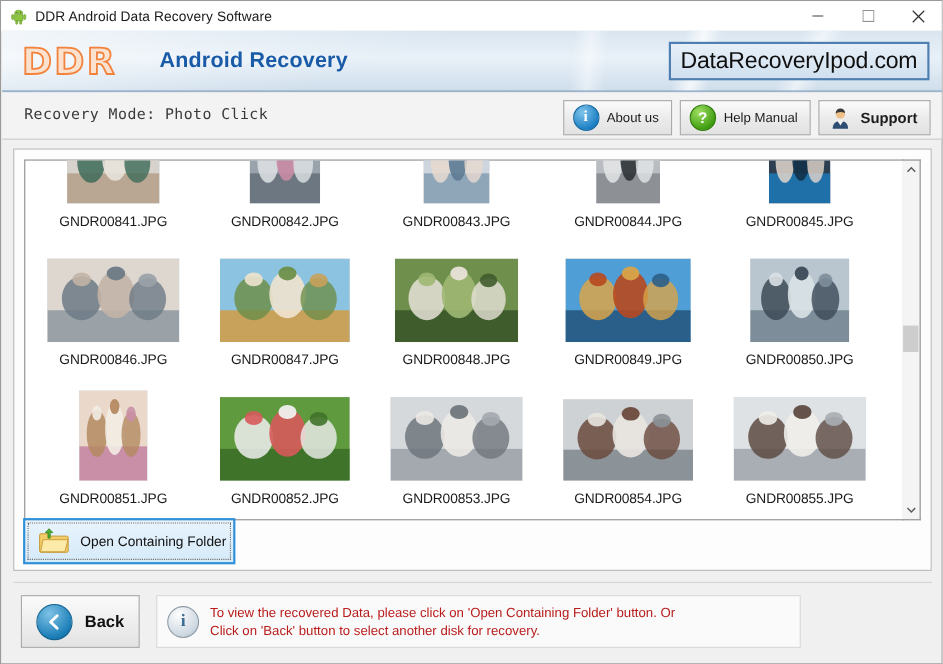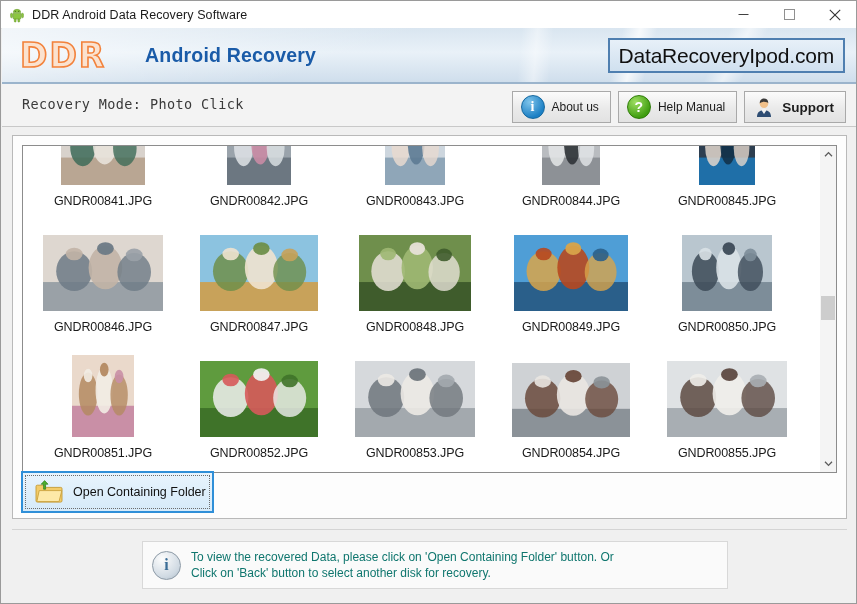--- a/index.html
+++ b/index.html
@@ -270,21 +270,21 @@
   }
   .info-ic {
     width: 27px; height: 27px; border-radius: 50%;
     background: radial-gradient(circle at 34% 26%, #fdfdfd, #cfd9e2 68%, #a9b7c4 100%);
     border: 1px solid #8d9aa6;
     display: flex; align-items: center; justify-content: center;
     color: #3b6d96; font-weight: bold; font-size: 16px;
     font-family: "Liberation Serif", serif;
     flex: none;
   }
-  .info-lines { font-size: 12px; color: #0f766e; line-height: 16px; }
+  .info-lines { font-size: 12px; color: #b91c1c; line-height: 16px; }
 </style>
 </head>
 <body>
 
 <div class="app">
 
   <div class="titlebar">
     <div class="tb-icon">
       <svg viewBox="0 0 16 16">
         <g fill="#8cc63f" stroke="#5f9120" stroke-width="0.5">
@@ -625,20 +625,28 @@
           <path d="M5.2 10.6h22.6l-2.6 10.3a1 1 0 0 1-1 0.7H4.1a1 1 0 0 1-1-1.2z" fill="#fde9a8" stroke="#c49a33" stroke-width="0.8"></path>
           <path d="M9.6 9.2V4.2H7.2L10.6 0.6 14 4.2h-2.4v5z" fill="#4caf2f" stroke="#2f7d19" stroke-width="0.7"></path>
         </svg>
       </span>
       <span class="lbl">Open Containing Folder</span>
     </div>
   </div>
 
   <div class="footer">
 
+    <div class="navbtn back">
+      <span class="circ blue">
+        <svg width="13" height="15" viewBox="0 0 13 15">
+            <polyline points="9,1.8 3,7.5 9,13.2" fill="none" stroke="#fff" stroke-width="2.6" stroke-linecap="round" stroke-linejoin="round"></polyline>
+          </svg>
+      </span>
+      <span class="lbl">Back</span>
+    </div>
 
     <div class="infobox">
       <span class="info-ic">i</span>
       <div class="info-lines">
         <div>To view the recovered Data, please click on 'Open Containing Folder' button. Or</div>
         <div>Click on 'Back' button to select another disk for recovery.</div>
       </div>
     </div>
 
 

